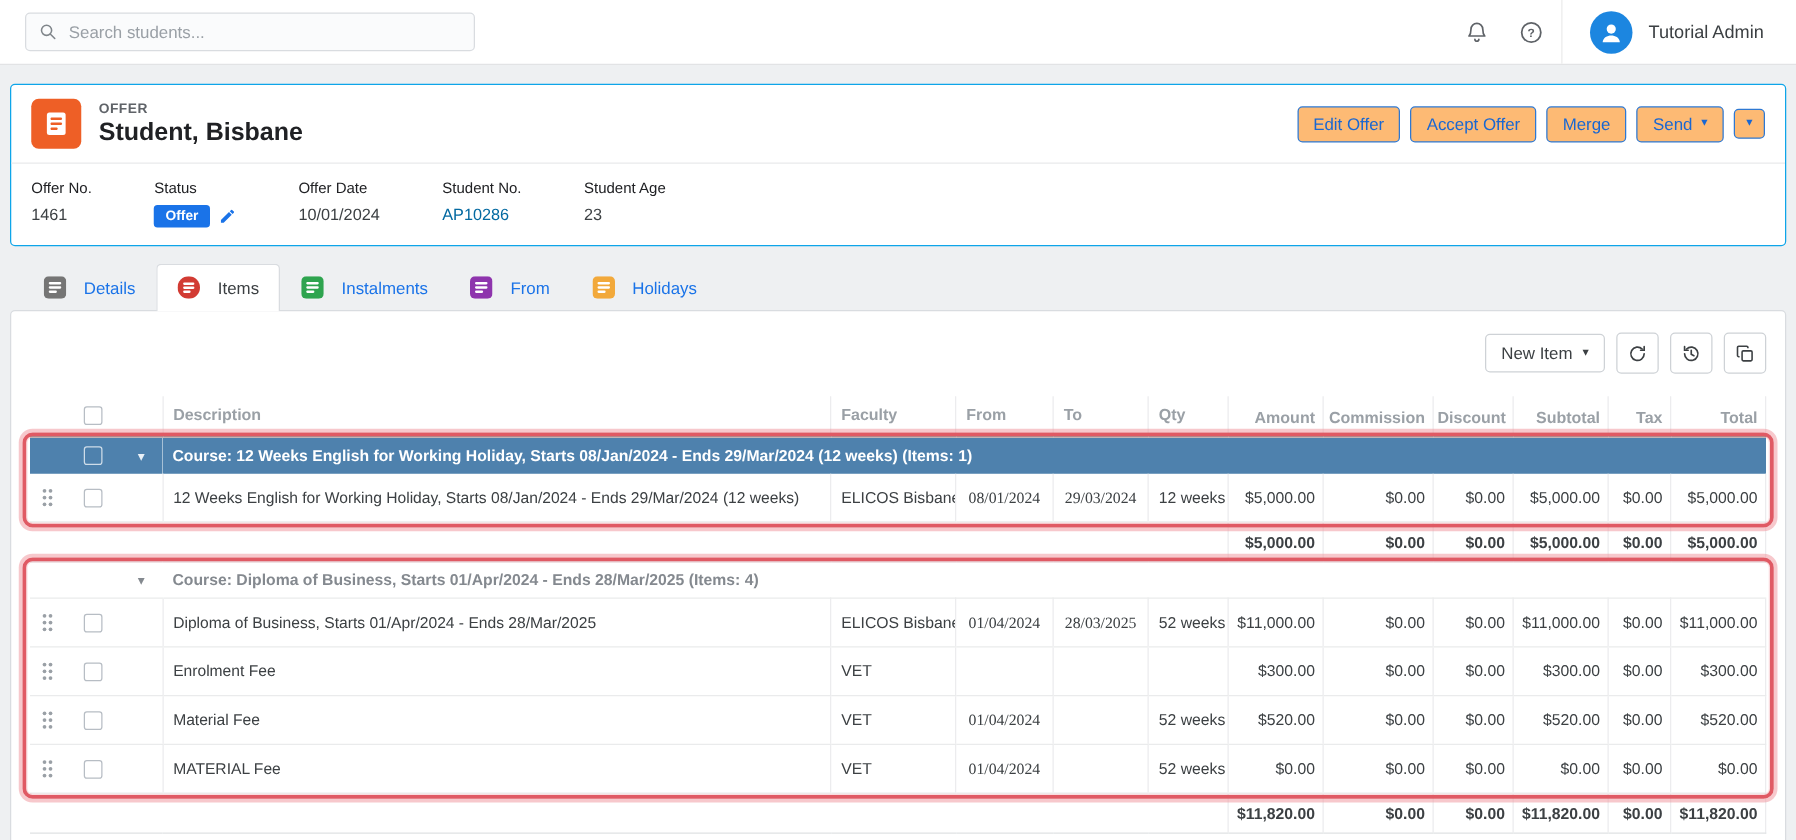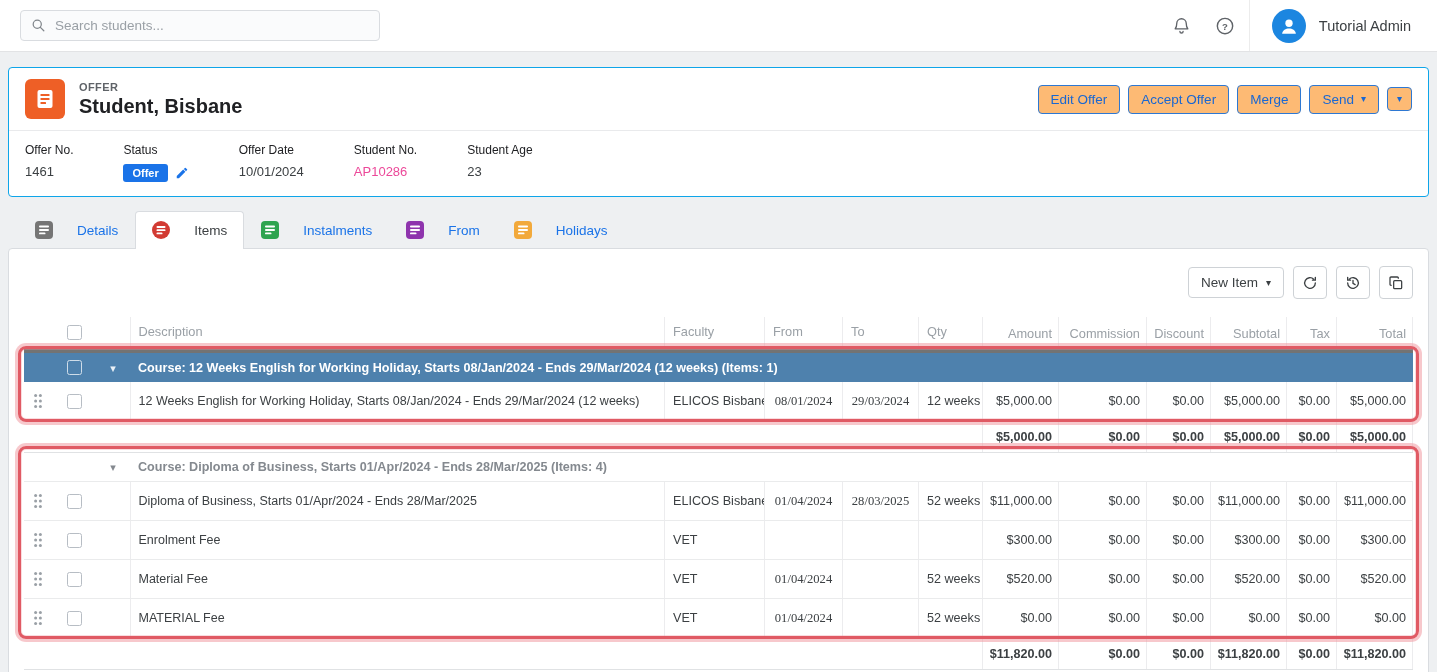--- a/index.html
+++ b/index.html
@@ -37,44 +37,44 @@
   .btn-blue { font-family:inherit; font-size:13.5px; color:#1967d2; background:#fdba74;
     border:1px solid #2e78d2; border-radius:4px; padding:6px 12px; cursor:pointer;
     display:inline-flex; align-items:center; gap:7px; }
   .caret { font-size:10px; line-height:1; }
   .offer-fields { display:flex; padding:12px 16px 14px; }
   .field { margin-right:50px; }
   .field-label { font-weight:normal; font-size:12px; color:#202124; margin-bottom:7px; }
   .field-value { font-size:13px; color:#3c4043; display:flex; align-items:center; gap:7px; }
   .badge { display:inline-block; background:#1a73e8; color:#fff; font-weight:bold;
     font-size:11px; padding:3px 9px; border-radius:3px; }
-  .link { color:#ec4899; text-decoration:none; }
+  .link { color:#0369a1; text-decoration:none; }
   .edit-ic { display:inline-flex; cursor:pointer; }
 
   
   .tabs { display:flex; margin:14px 0 0 10px; position:relative; z-index:2; }
-  .tab { display:flex; align-items:center; gap:24px; padding:9px 16px 10px;
+  .tab { display:flex; align-items:center; gap:14px; padding:9px 16px 10px;
     color:#1a73e8; font-size:13.5px; cursor:pointer;
     border:1px solid transparent; border-bottom:none; border-radius:4px 4px 0 0; }
   .tab.active { background:#fff; border-color:#d9dce0; color:#3c4043; }
 
   
   .items-panel { background:#fff; border:1px solid #d9dce0; border-radius:4px; margin-top:-1px; position:relative; z-index:1; }
   .panel-toolbar { display:flex; justify-content:flex-end; align-items:center; gap:9px; padding:17px 15px 12px; }
   .btn-outline { font-family:inherit; font-size:13.5px; color:#3c4043; background:#fff;
     border:1px solid #ced2d6; border-radius:4px; padding:7px 12px; cursor:pointer;
     display:inline-flex; align-items:center; gap:8px; }
   .icon-btn { width:34px; height:33px; background:#fff; border:1px solid #ced2d6; border-radius:4px;
     cursor:pointer; display:inline-flex; align-items:center; justify-content:center; }
 
   .table-wrap { position:relative; margin:6px 15px 0; padding-bottom:16px; }
   table { width:100%; border-collapse:collapse; table-layout:fixed; font-size:12.6px; }
   th, td { white-space:nowrap; overflow:hidden; }
-  thead th { font-weight:normal; color:#9aa0a6; text-align:left; font-size:12.8px;
-    padding:5px 8px 8px; border-bottom:4px solid #737373;margin-left:16px; }
+  thead th { font-weight:bold; color:#9aa0a6; text-align:left; font-size:12.8px;
+    padding:5px 8px 8px; border-bottom:1px solid #737373;margin-left:16px; }
   thead th:nth-child(n+4) { border-left:1px solid #ececee; }
   thead th:last-child { border-right:1px solid #ececee; }
   thead th.num { text-align:right; }
 
   .irow td { border-bottom:1px solid #eaebec; padding:8.5px 8px; color:#3c4043; }
   .irow td:nth-child(n+4) { border-left:1px solid #ececee; }
   .irow td:last-child { border-right:1px solid #ececee; }
 
   .grow td { padding:7px 8px; }
   .gh-blue td { background:#4e81ad; }

